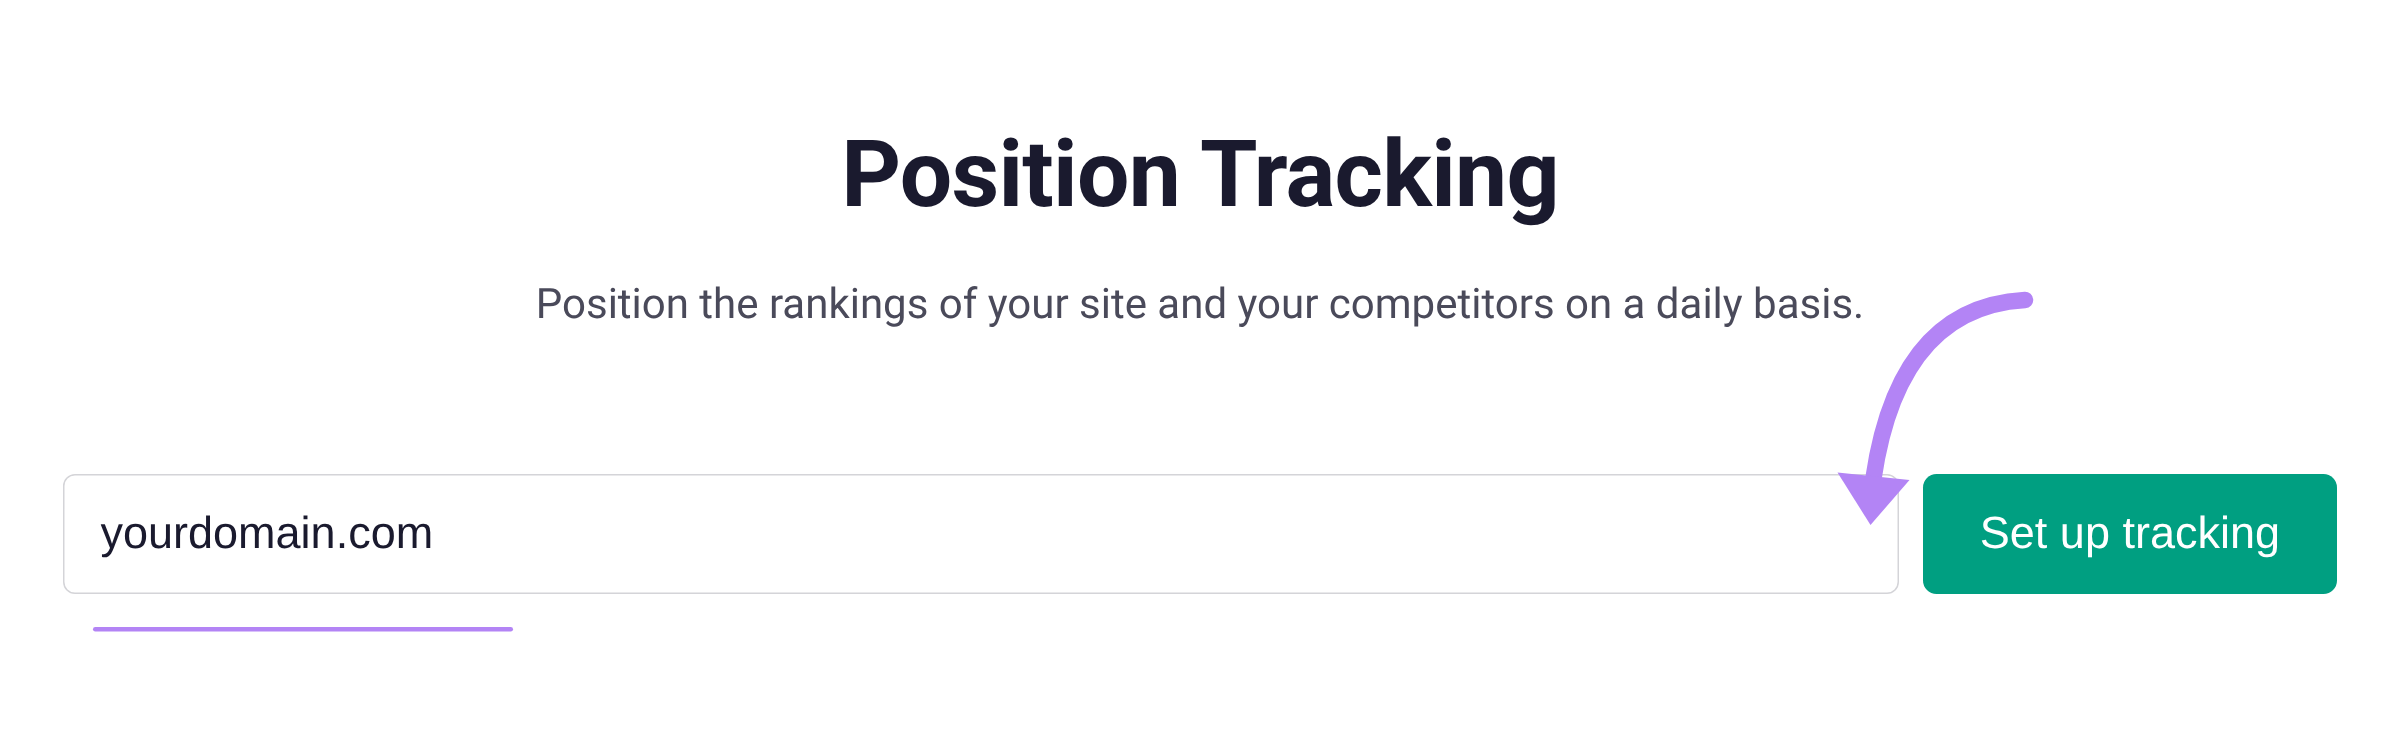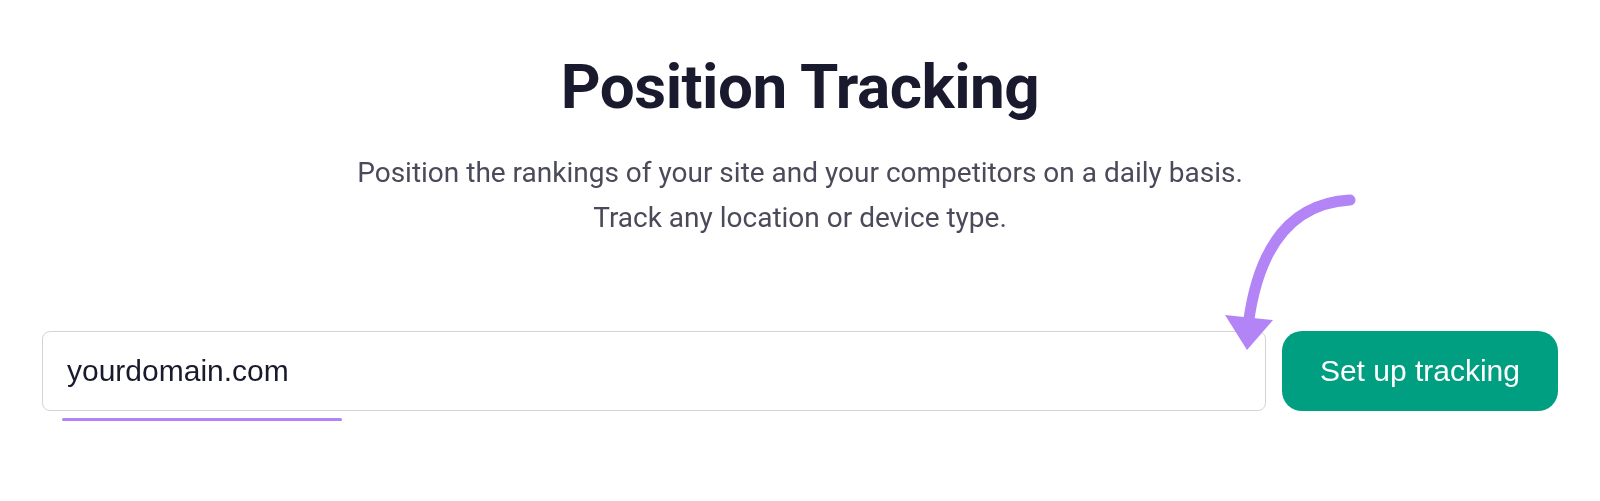--- a/index.html
+++ b/index.html
@@ -11,20 +11,21 @@
       font-family: -apple-system, BlinkMacSystemFont, "Segoe UI", Roboto, Helvetica, Arial, sans-serif;
       background: #ffffff;
       width: 1600px;
       height: 501px;
       position: relative;
       padding-top: 50px;
     }
     .header {
       text-align: center;
       margin-bottom: 90px;
+      margin-top: 30px;
     }
     .title {
       font-size: 62px;
       font-weight: 700;
       color: #1a1a2e;
       letter-spacing: -0.5px;
       margin-bottom: 28px;
     }
     .subtitle {
       font-size: 28px;
@@ -54,21 +55,21 @@
     }
     .domain-input::placeholder {
       color: #1a1a2e;
     }
     .submit-btn {
       height: 80px;
       padding: 0 38px;
       background: #009f81;
       color: #ffffff;
       border: none;
-      border-radius: 20px;
+      border-radius: 9px;
       font-size: 30px;
       font-weight: 500;
       cursor: pointer;
       white-space: nowrap;
     }
     .underline {
       position: absolute;
       height: 3px;
       background: #b384f5;
       border-radius: 2px;
@@ -78,21 +79,20 @@
       pointer-events: none;
     }
   </style>
 </head>
 <body>
 
 <div class="header">
   <h1 class="title">Position Tracking</h1>
   <p class="subtitle">
     <span>Position the rankings of your site and your competitors on a daily basis.</span><br>
-    <span>Track any location or device type.</span>
   </p>
 </div>
 
 <div class="form-row">
   <input type="text" class="domain-input" value="yourdomain.com" style="">
   <button class="submit-btn">Set up tracking</button>
 </div>
 
 <div class="underline" style="left: 62px; top: 418px; width: 280px;"></div>
 

